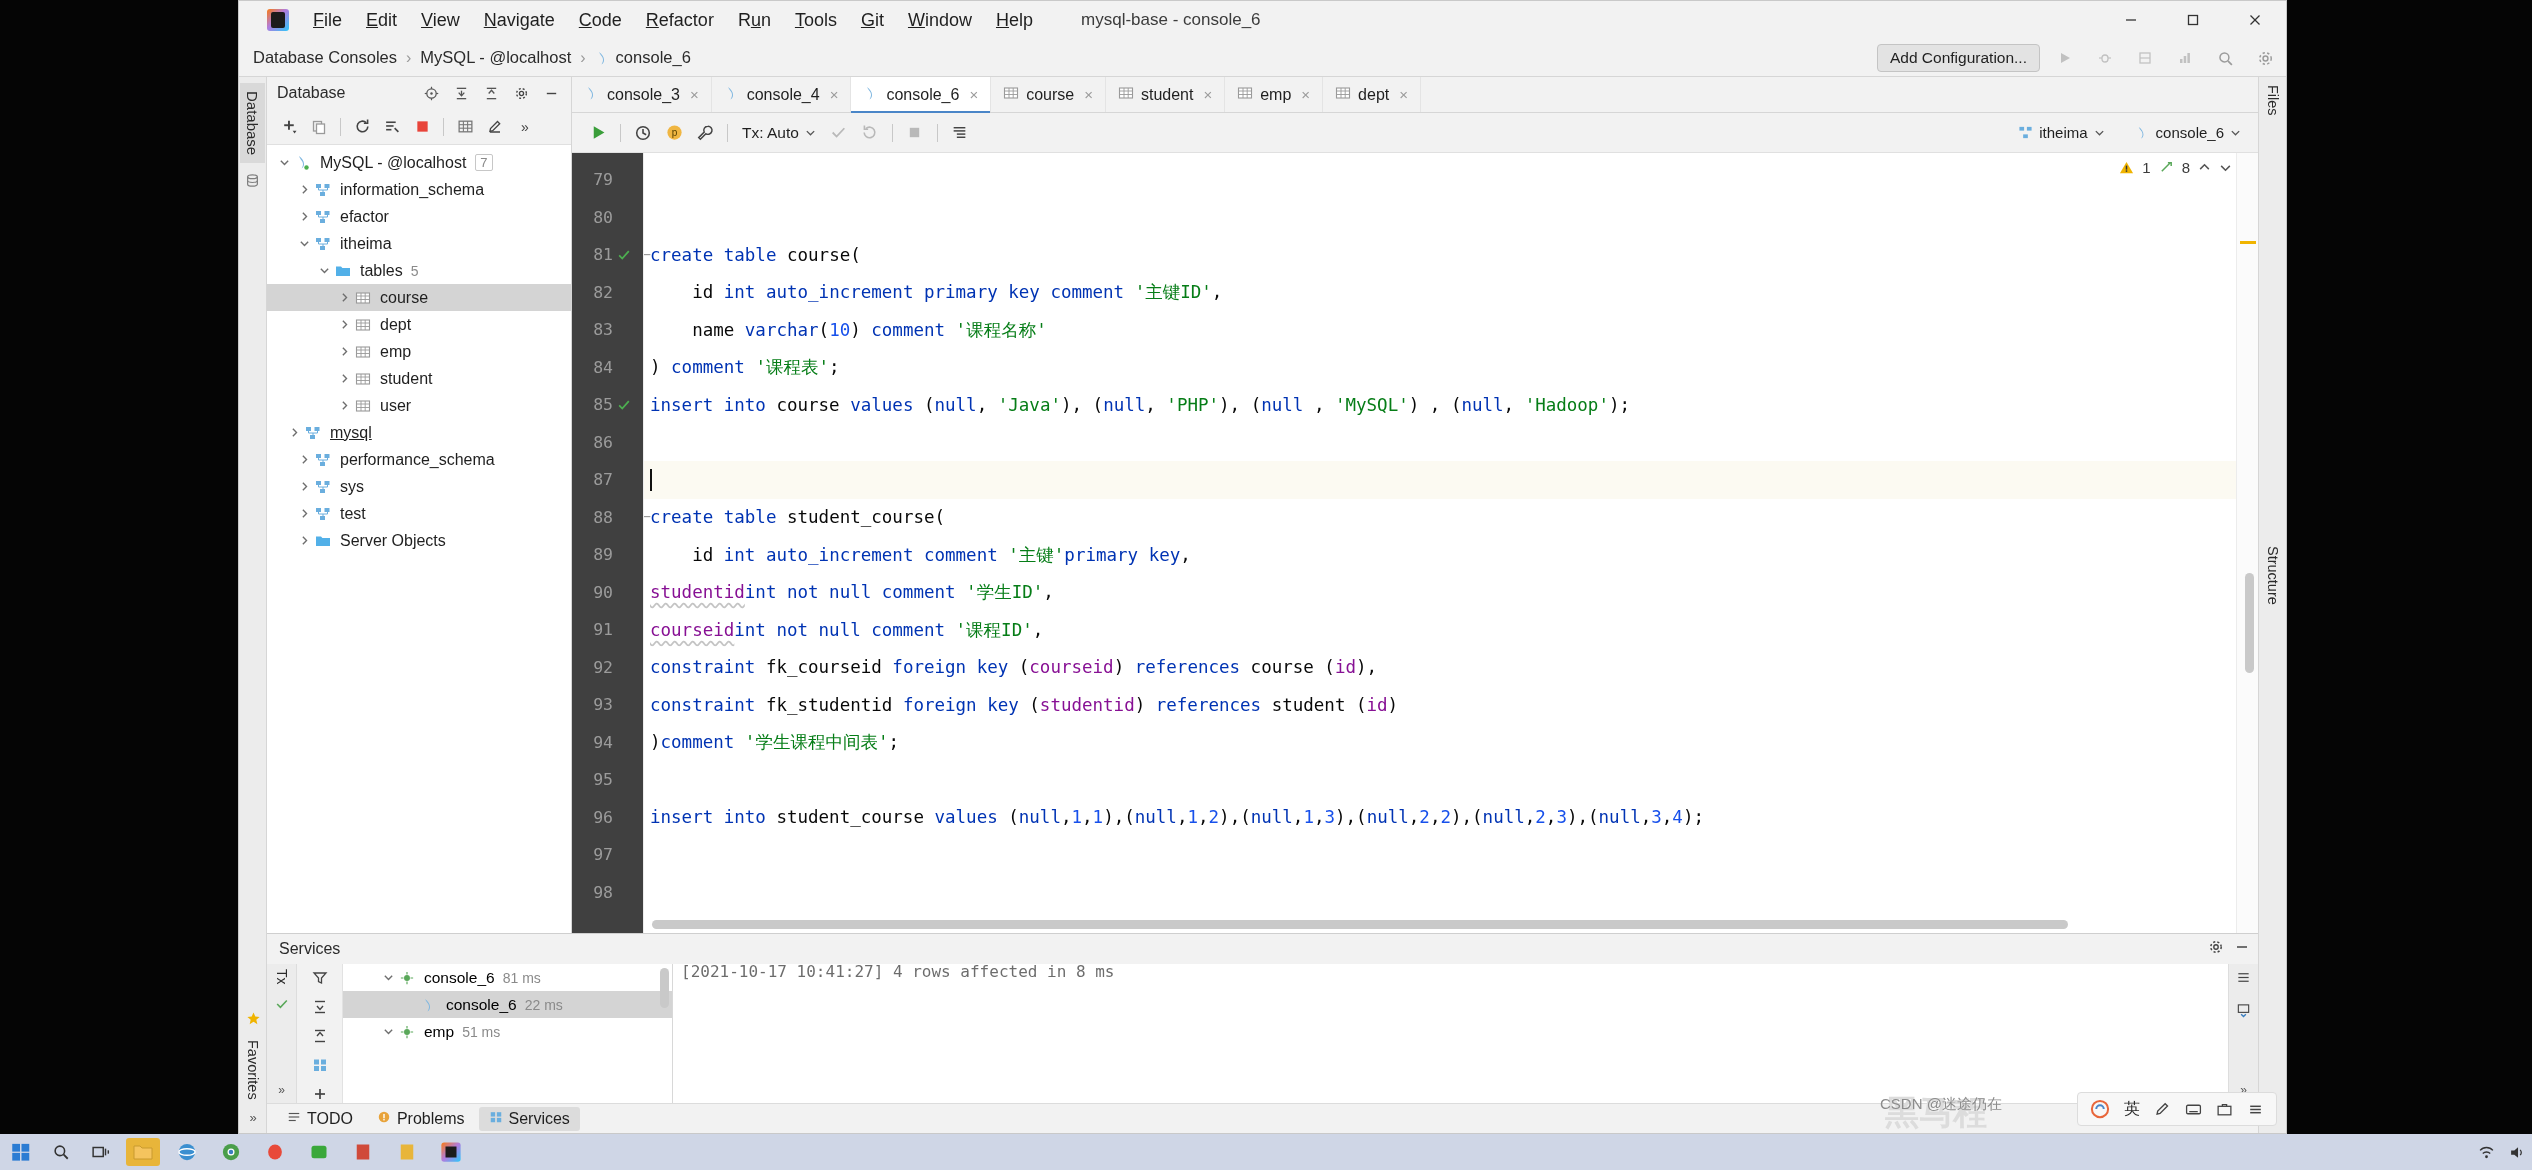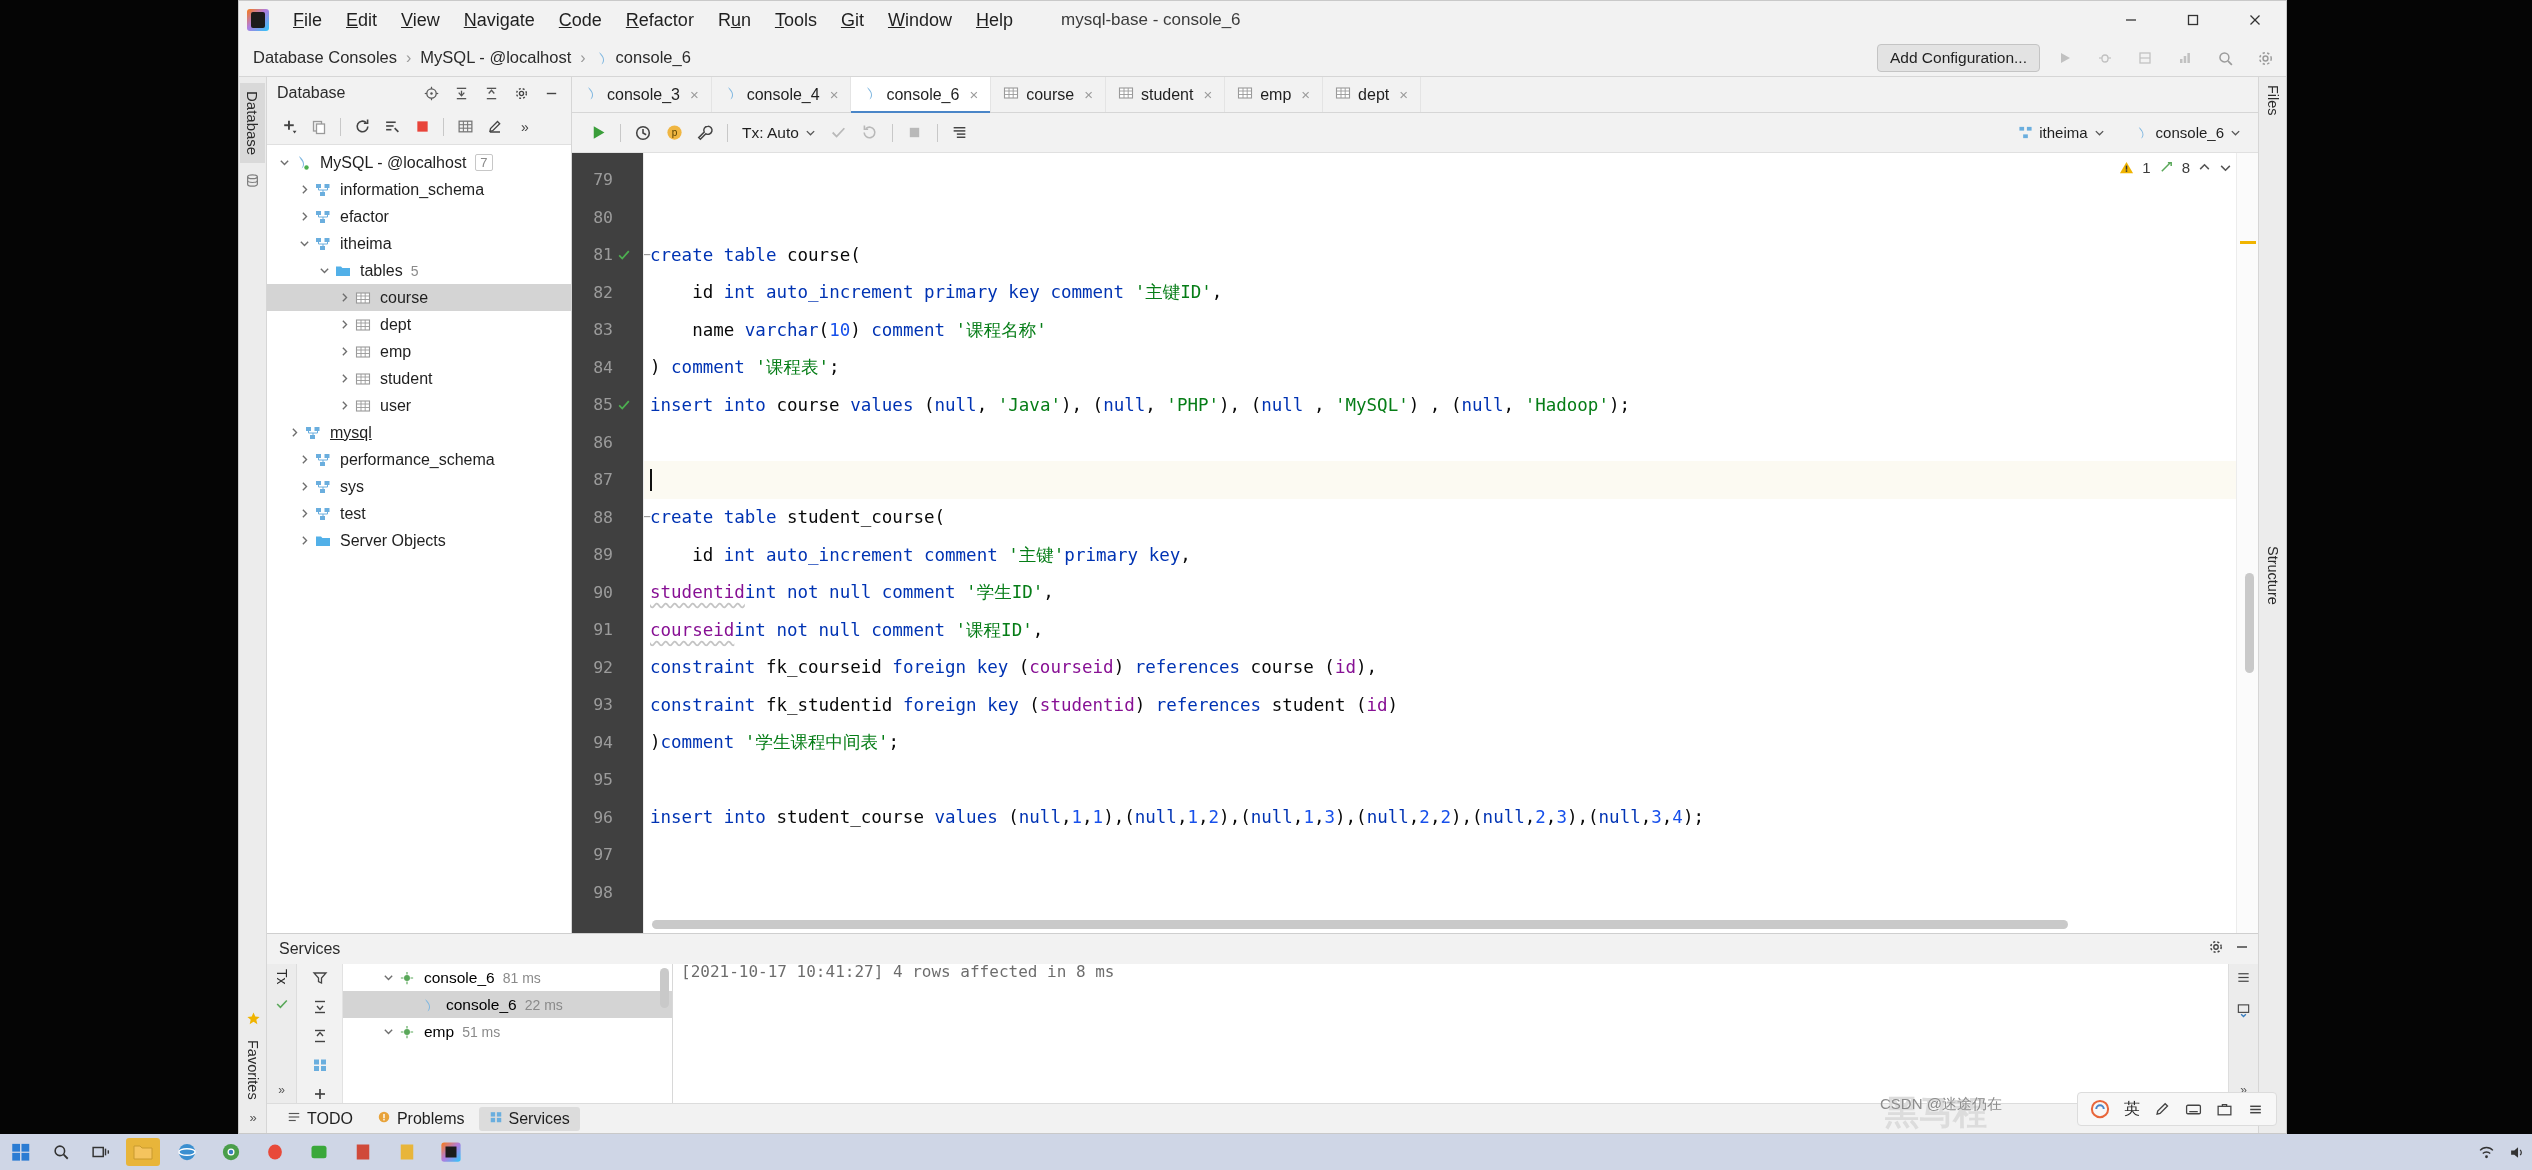--- a/index.html
+++ b/index.html
@@ -29,20 +29,21 @@
     border: 1px solid #c9c9c9;
   }
 
   
   .titlebar {
     height: 38px; min-height:38px;
     background: #f2f2f2;
     display: flex; align-items: center;
     padding-left: 8px;
     position: relative;
+    margin-left: 20px;
   }
   .app-logo {
     width: 22px; height: 22px; margin-right: 12px;
     background: linear-gradient(135deg,#f97a12 0%,#b07ddf 45%,#2bc8fb 100%);
     border-radius: 3px; position: relative; flex:none;
   }
   .app-logo::after{
     content:""; position:absolute; left:4px; top:3px; width:14px; height:16px;
     background:#1b1b1b; border-radius:2px;
   }

